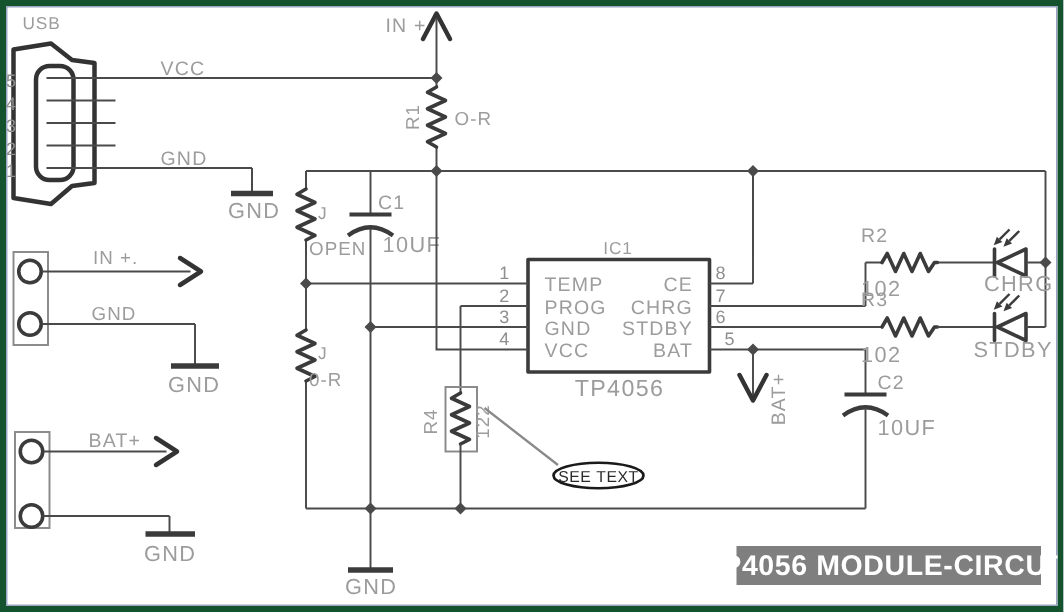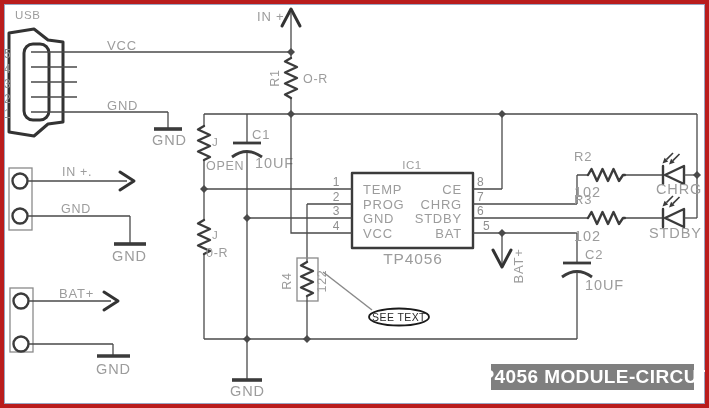--- a/index.html
+++ b/index.html
@@ -1,16 +1,16 @@
 <!DOCTYPE html>
 <html><head>
 <meta charset="utf-8">
 <style>
   html,body{margin:0;padding:0;background:#dde3f0;}
-  .stage{position:relative;width:709px;height:408px;background:#b91c1c;overflow:hidden;font-family:"Liberation Sans",sans-serif;}
+  .stage{position:relative;width:709px;height:408px;background:#14532d;overflow:hidden;font-family:"Liberation Sans",sans-serif;}
   .canvas{position:absolute;left:4px;top:4px;right:4px;bottom:4px;background:#ffffff;box-shadow:inset 0 0 0 1px #9aa5c2;}
   svg{position:absolute;left:0;top:0;}
   svg text{font-family:"Liberation Sans",sans-serif;}
   .wire{stroke:#4a4a4a;stroke-width:1.3;fill:none;}
   .sym{stroke:#3b3b3b;stroke-width:2.4;fill:none;stroke-linejoin:round;stroke-linecap:round;}
   .symthick{stroke:#333333;stroke-width:3;fill:none;stroke-linejoin:round;stroke-linecap:round;}
   .plate{stroke:#3b3b3b;stroke-width:2.8;fill:none;}
   .gbar{stroke:#3b3b3b;stroke-width:3.6;fill:none;}
   .dot{fill:#4a4a4a;stroke:none;}
   .gbox{stroke:#8a8a8a;stroke-width:1.3;fill:none;}

